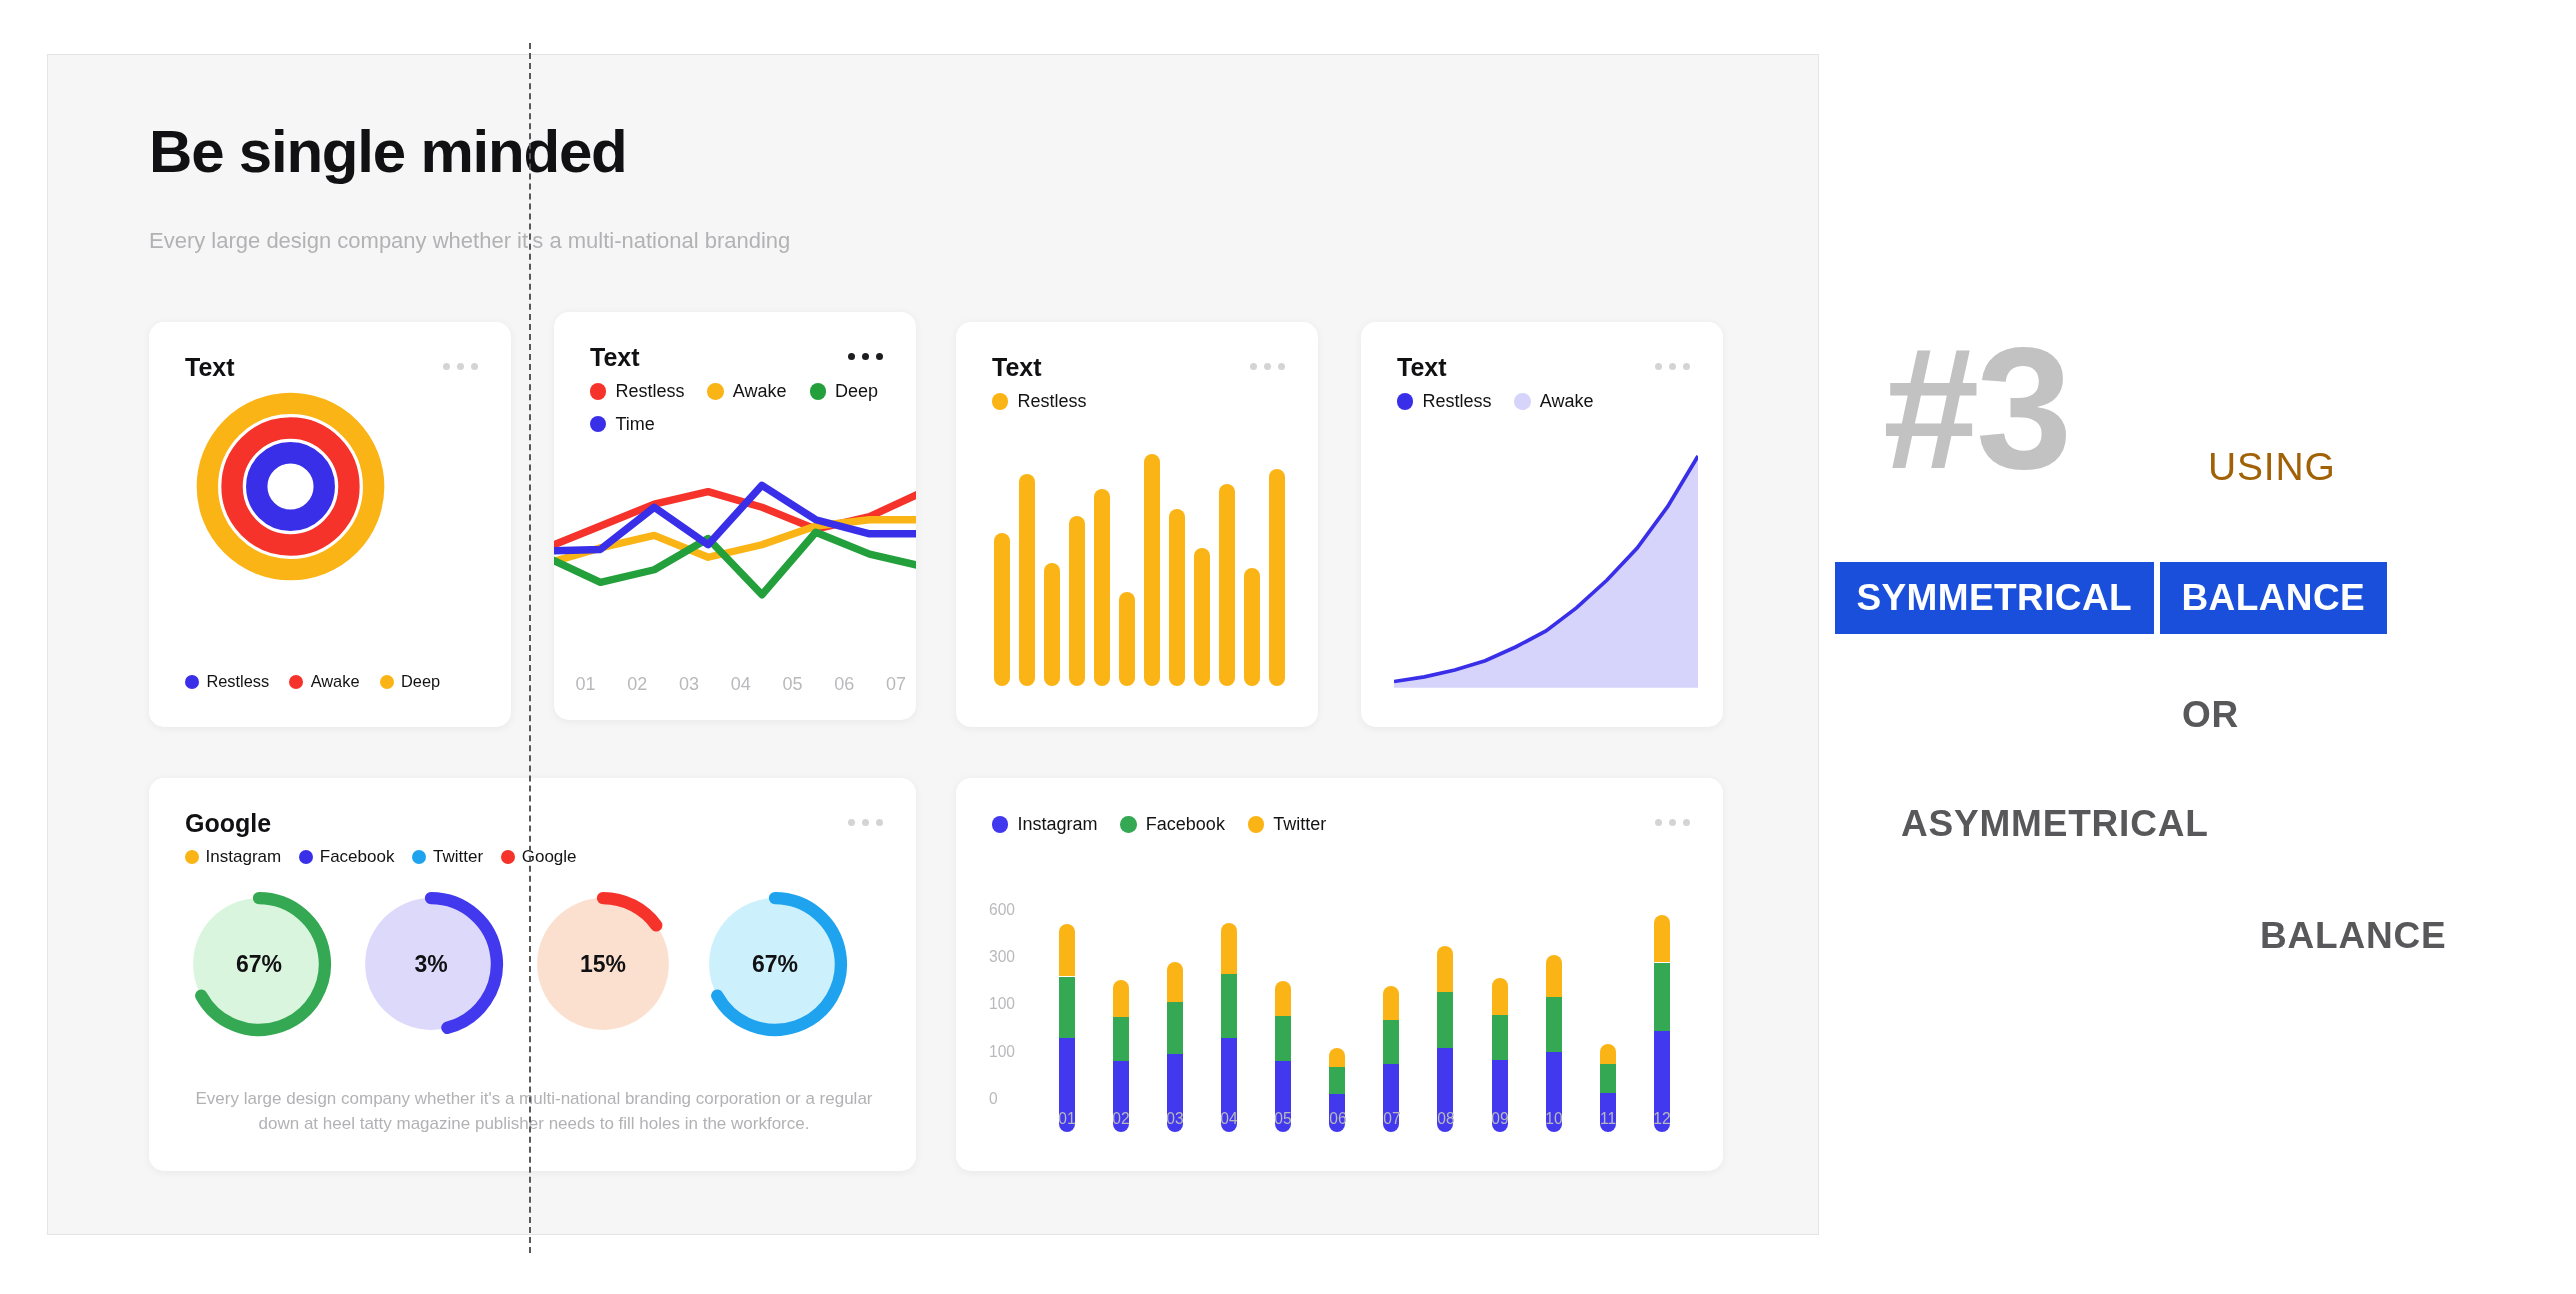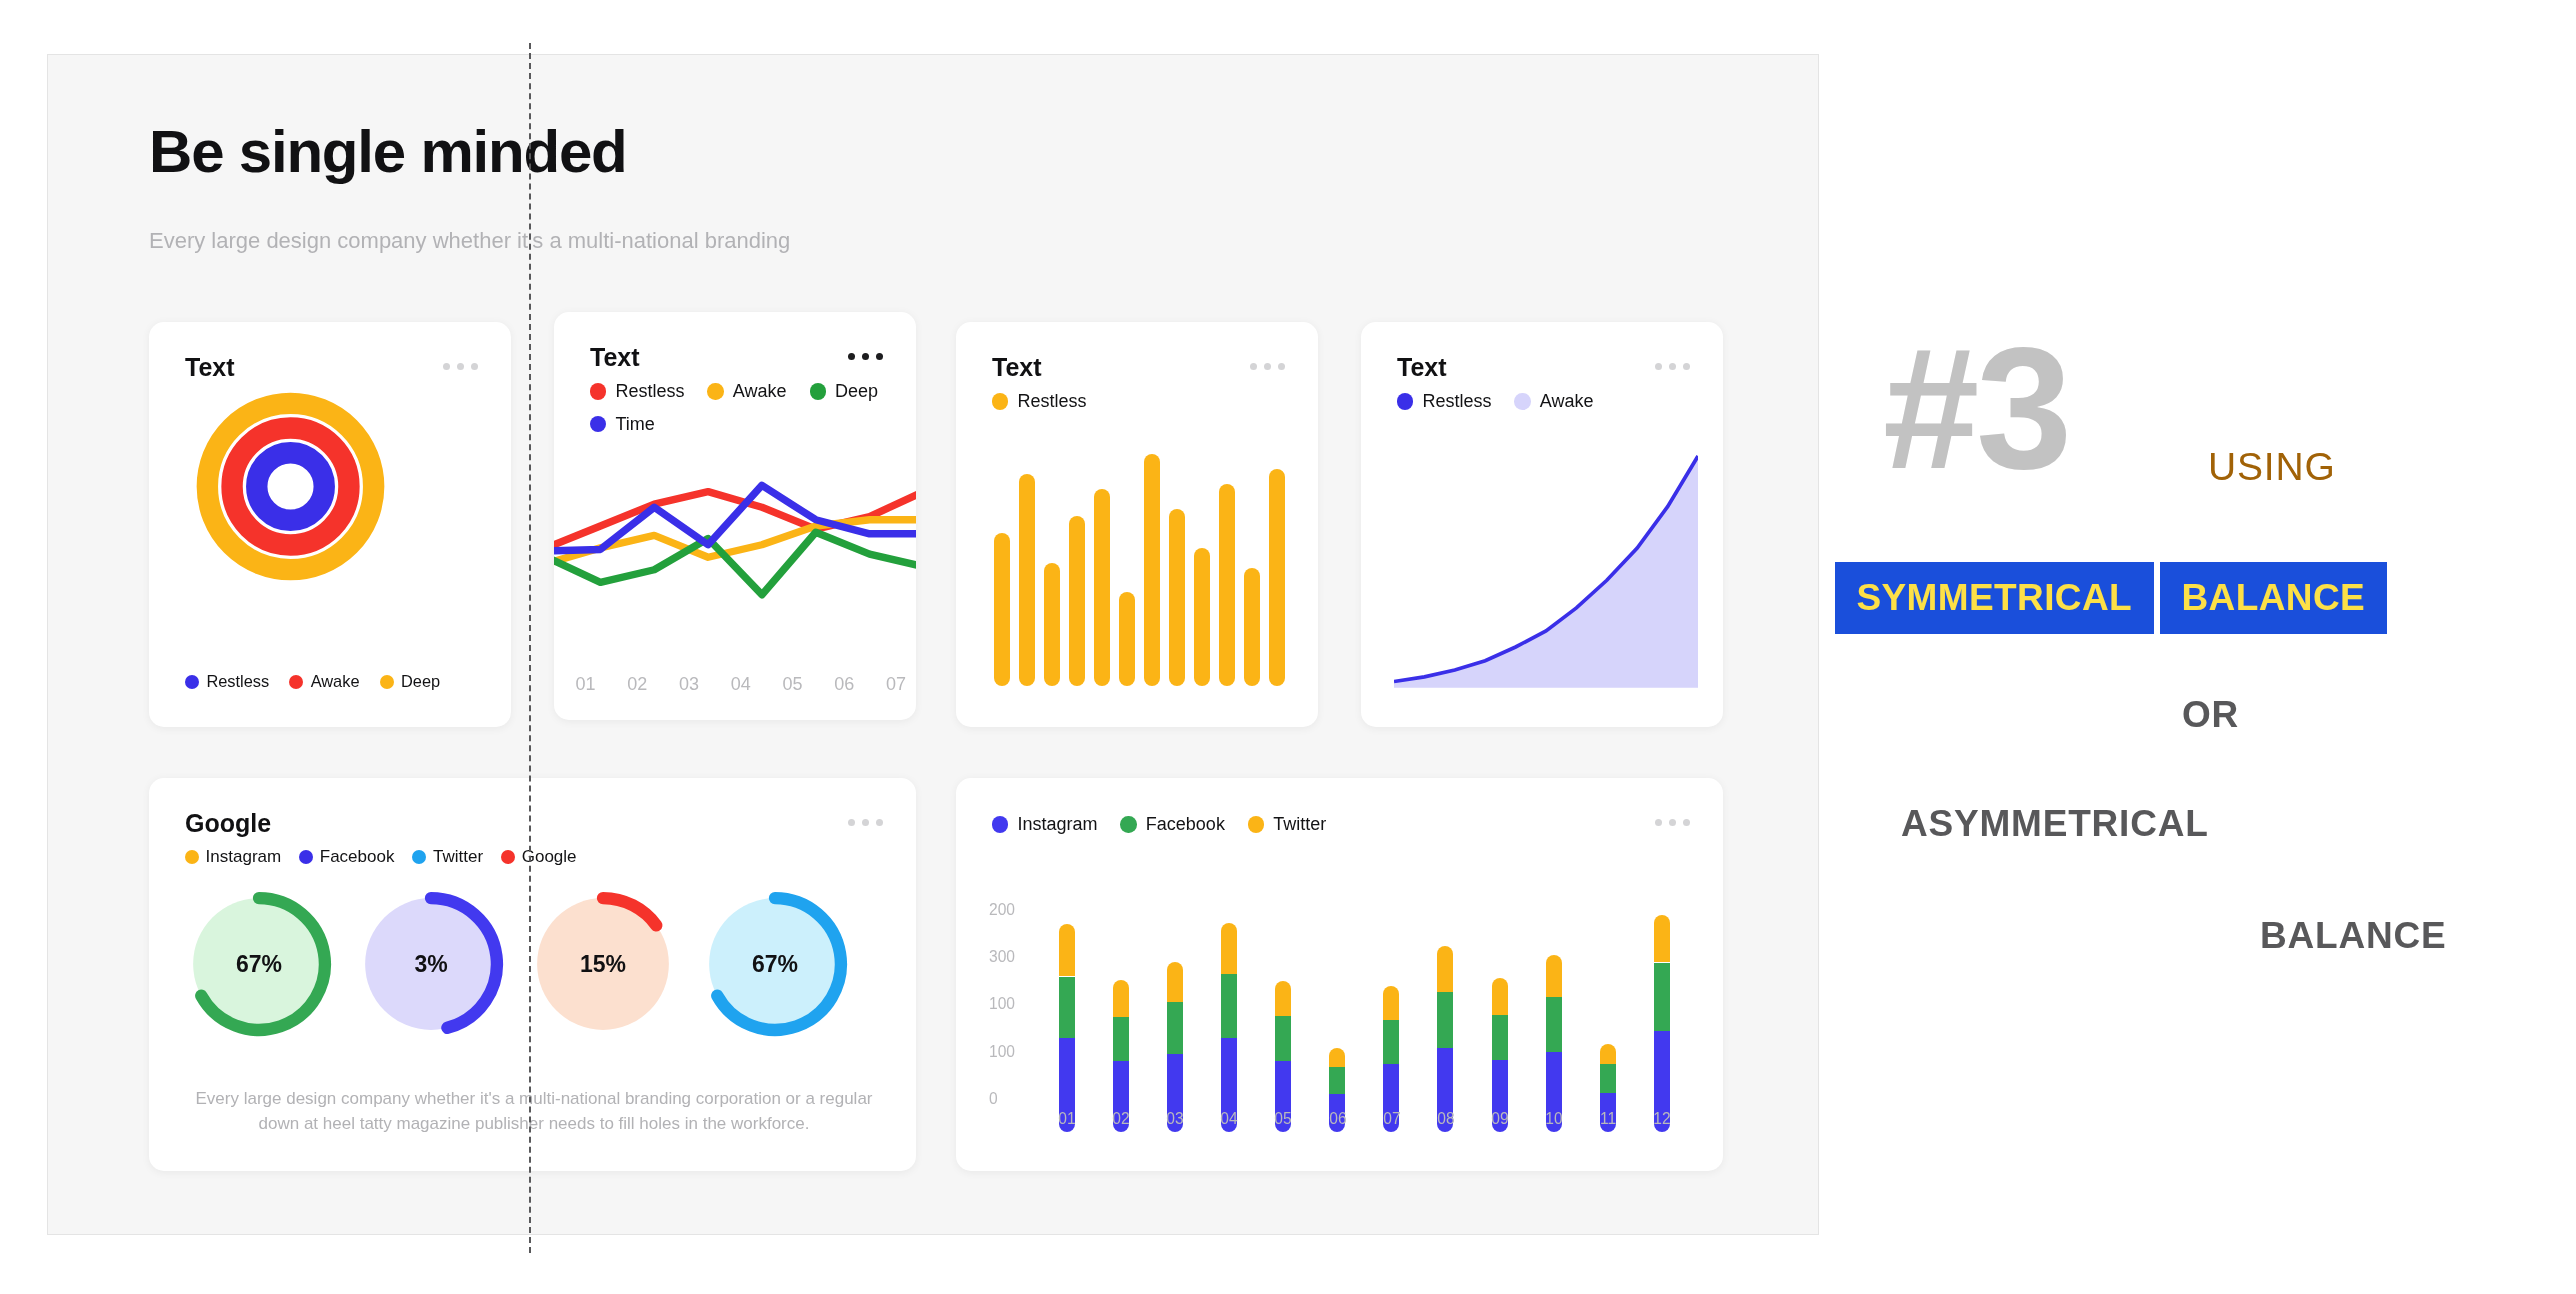--- a/index.html
+++ b/index.html
@@ -141,21 +141,21 @@
   }
   #using-word {
     position: absolute; left: 2208px; top: 445px;
     font-size: 39px; font-weight: 400; color: #a16207; letter-spacing: 0.8px;
   }
   #badge-row {
     position: absolute; left: 1835px; top: 562px;
     display: flex; gap: 6.6px;
   }
   .badge {
-    background: #1a4fdb; color: #fde047;
+    background: #1a4fdb; color: #ffffff;
     font-size: 37px; font-weight: 700; letter-spacing: 0.4px;
     padding: 15px 21.4px;
     display: flex; align-items: center; justify-content: center;
   }
   #or-word {
     position: absolute; left: 2182px; top: 694px;
     font-size: 37px; font-weight: 700; color: #58585a; letter-spacing: 0.8px;
   }
   #asym-word {
     position: absolute; left: 1901px; top: 803px;
@@ -436,21 +436,21 @@
           <div class="seg bottom" style="background: rgb(66, 57, 239); height: 101px; bottom: 0px;"></div>
           <div class="seg" style="background: rgb(52, 168, 83); height: 68px; bottom: 101px;"></div>
           <div class="seg top" style="background: rgb(251, 180, 22); height: 47px; bottom: 170px;"></div>
         </div>
         <div class="xlabel" style="left: 622px; top: 233px;">12</div>
       </div>
   <div class="yaxis-lbl" style="top: 222px;">0</div>
       <div class="yaxis-lbl" style="top: 175px;">100</div>
       <div class="yaxis-lbl" style="top: 127px;">100</div>
       <div class="yaxis-lbl" style="top: 80px;">300</div>
-      <div class="yaxis-lbl" style="top: 33px;">200</div>
+      <div class="yaxis-lbl" style="top: 33px;">600</div>
     </div>
 </div>
 
 <div id="center-guide"></div>
 
 <div id="hash-num">#3</div>
 <div id="using-word">USING</div>
 <div id="badge-row">
   <div class="badge">SYMMETRICAL</div>
   <div class="badge">BALANCE</div>

